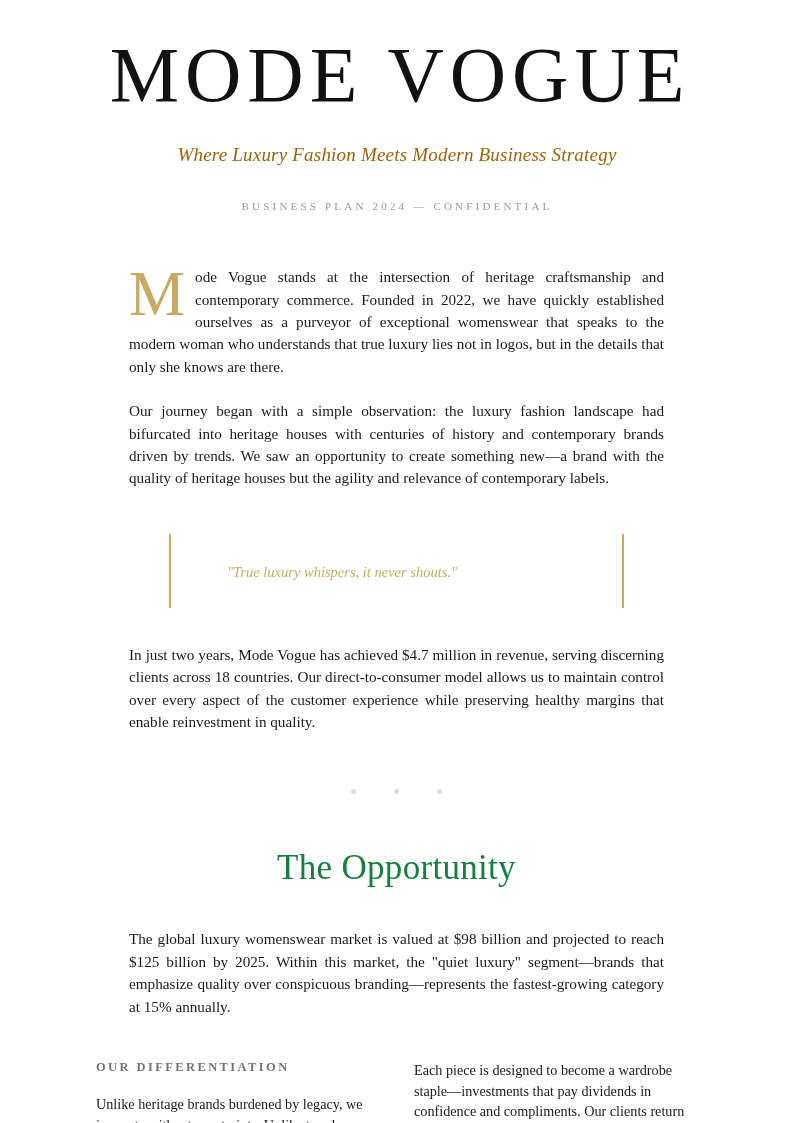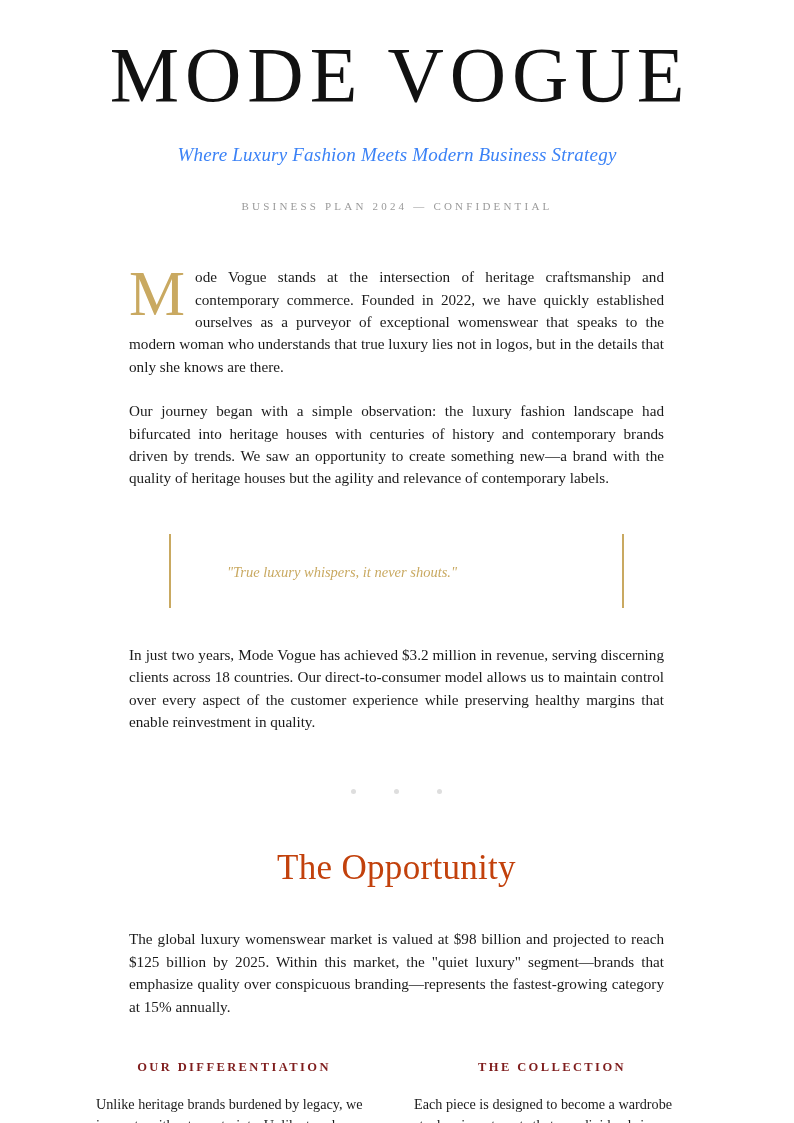--- a/index.html
+++ b/index.html
@@ -37,21 +37,21 @@
     line-height: 0.95;
     letter-spacing: 6px;
     color: #111111;
     margin: 0;
     padding-left: 6px;
   }
   .brand-tagline {
     font-family: "Liberation Serif", "DejaVu Serif", serif;
     font-style: italic;
     font-size: 19px;
-    color: #3b82f6;
+    color: #a16207;
     margin: 0;
     padding-top: 32px;
     letter-spacing: 0.2px;
   }
   .brand-meta {
     font-family: "Liberation Serif", "DejaVu Serif", serif;
     font-size: 11px;
     color: #9a9a9a;
     letter-spacing: 3.2px;
     margin: 8px;
@@ -133,21 +133,21 @@
     margin: 0 17px;
     vertical-align: middle;
   }
 
   
   .section-heading {
     text-align: center;
     font-family: "Liberation Serif", "DejaVu Serif", serif;
     font-size: 35px;
     font-weight: 400;
-    color: #c2410c;
+    color: #15803d;
     margin: 0;
     padding-top: 47px;
     letter-spacing: 0.3px;
   }
 
   .section-para {
     margin-top: 40px !important;
   }
 
   
@@ -159,25 +159,24 @@
     box-sizing: border-box;
   }
   .column {
     flex: 1 1 0;
     min-width: 0;
   }
   .col-heading {
     font-family: "Liberation Serif", "DejaVu Serif", serif;
     font-size: 12.5px;
     font-weight: 700;
-    color: #7f1d1d;
+    color: #737373;
     letter-spacing: 2.4px;
     text-transform: uppercase;
     margin: 0 0 19px 0;
-    text-align: center;
   }
   .col-body {
     font-size: 14.2px;
     line-height: 20.6px;
     color: #1a1a1a;
     margin: 0;
     text-align: left;
   }
 </style>
 </head>
@@ -194,38 +193,37 @@
   <section class="content">
 
     <p class="body-text lead-para"><span class="dropcap">M</span><span>ode Vogue stands at the intersection of heritage craftsmanship and contemporary commerce. Founded in 2022, we have quickly established ourselves as a purveyor of exceptional womenswear that speaks to the modern woman who understands that true luxury lies not in logos, but in the details that only she knows are there.</span></p>
 
     <p class="body-text para-gap">Our journey began with a simple observation: the luxury fashion landscape had bifurcated into heritage houses with centuries of history and contemporary brands driven by trends. We saw an opportunity to create something new—a brand with the quality of heritage houses but the agility and relevance of contemporary labels.</p>
 
     <blockquote class="pullquote">
       <p class="pullquote-text">"True luxury whispers, it never shouts."</p>
     </blockquote>
 
-    <p class="body-text after-quote">In just two years, Mode Vogue has achieved $3.2 million in revenue, serving discerning clients across 18 countries. Our direct-to-consumer model allows us to maintain control over every aspect of the customer experience while preserving healthy margins that enable reinvestment in quality.</p>
+    <p class="body-text after-quote">In just two years, Mode Vogue has achieved $4.7 million in revenue, serving discerning clients across 18 countries. Our direct-to-consumer model allows us to maintain control over every aspect of the customer experience while preserving healthy margins that enable reinvestment in quality.</p>
 
     <div class="dot-divider">
       <span class="dot"></span>
       <span class="dot"></span>
       <span class="dot"></span>
     </div>
 
     <h2 class="section-heading">The Opportunity</h2>
 
     <p class="body-text section-para">The global luxury womenswear market is valued at $98 billion and projected to reach $125 billion by 2025. Within this market, the "quiet luxury" segment—brands that emphasize quality over conspicuous branding—represents the fastest-growing category at 15% annually.</p>
 
   </section>
 
   <section class="columns">
     <div class="column">
       <h3 class="col-heading">OUR DIFFERENTIATION</h3>
       <p class="col-body">Unlike heritage brands burdened by legacy, we innovate without constraints. Unlike trend-driven brands, we build timeless pieces that transcend seasons. Our sweet spot: quiet luxury with contemporary relevance.</p>
     </div>
     <div class="column">
-      <h3 class="col-heading">THE COLLECTION</h3>
       <p class="col-body">Each piece is designed to become a wardrobe staple—investments that pay dividends in confidence and compliments. Our clients return not because they need new clothes, but because they trust us to deliver exceptional quality.</p>
     </div>
   </section>
 
 </div>
 
 </body></html>

